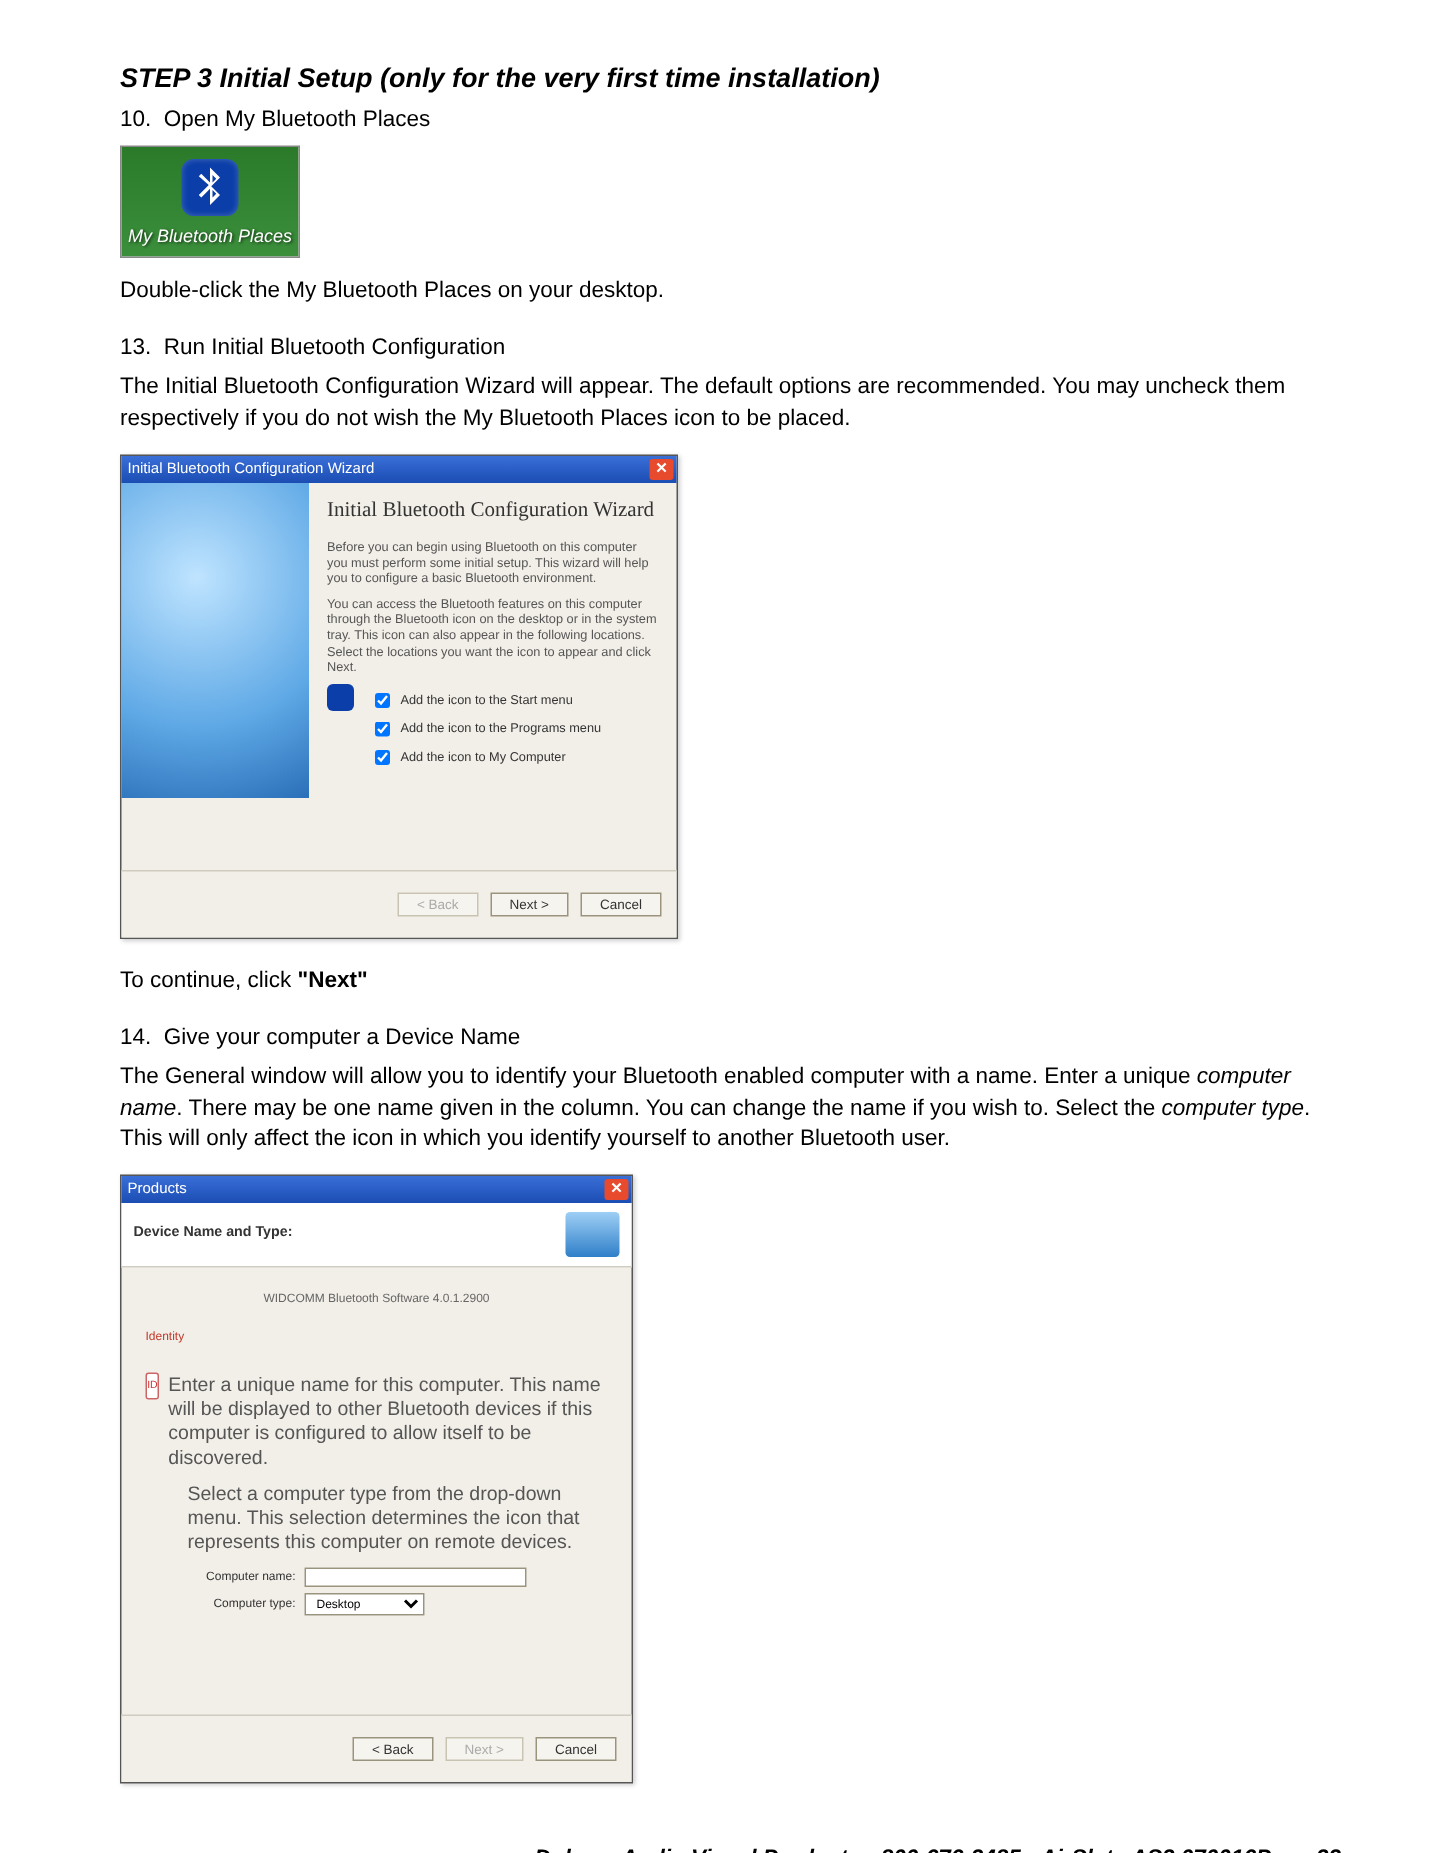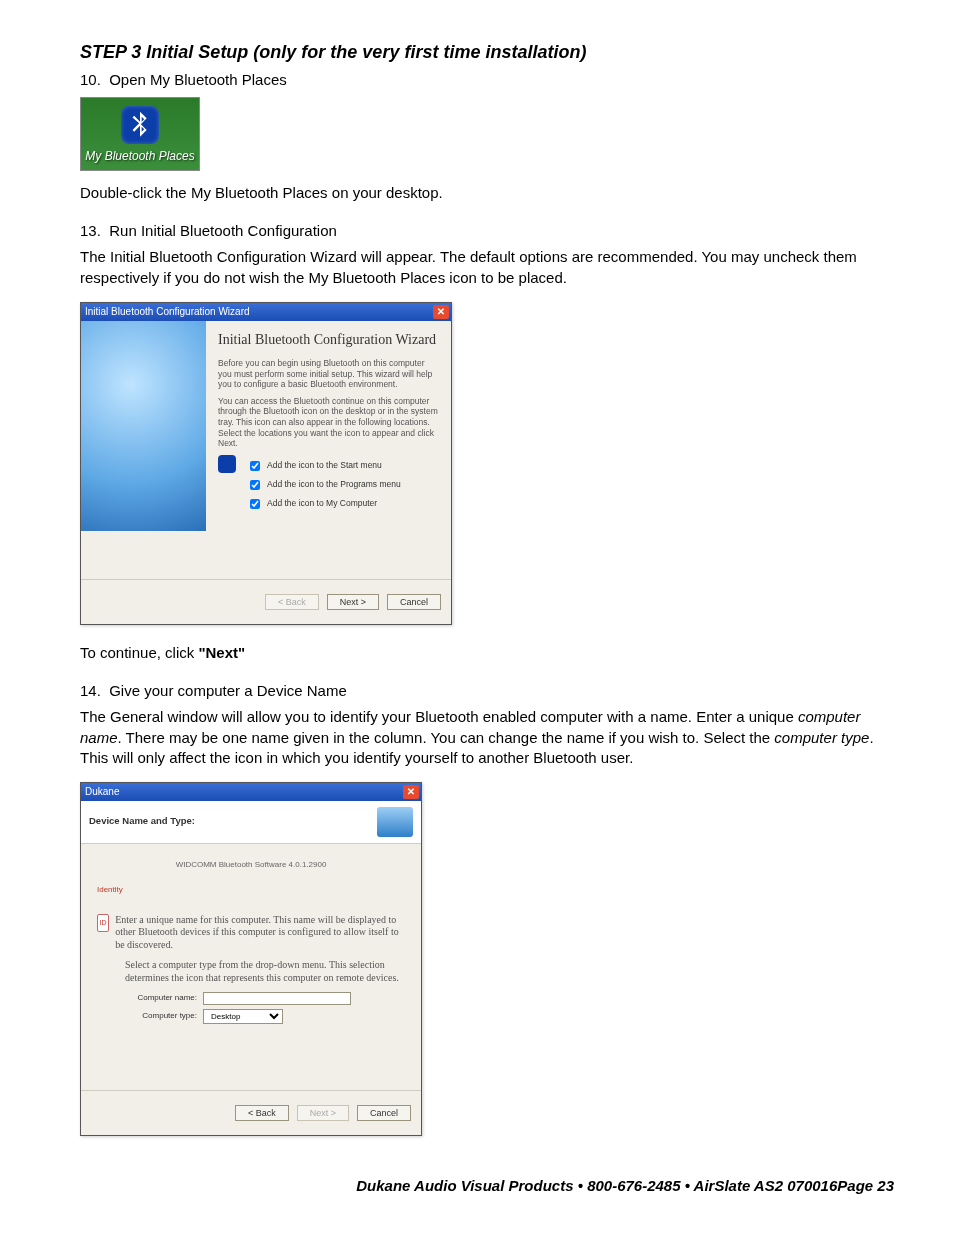--- a/index.html
+++ b/index.html
@@ -123,21 +123,21 @@
   .gen-content { padding: 10px 16px 14px; color:#555; }
   .gen-center { text-align:center; font-size:8px; color:#666; margin: 6px 0 14px;}
   .identity-label { color:#c0392b; font-size:8px; margin-bottom:18px;}
   .identity-row { display:flex; gap:6px; }
   .card-icon {
     width: 22px; height:16px;
     background:#fff; border:1px solid #c66; border-radius:2px;
     display:flex; align-items:center; justify-content:center;
     font-size:7px; color:#c33;
   }
-  .identity-text { font-size:10px; color:#555; line-height:1.25;font-family:Liberation Serif, serif; }
+  .identity-text { font-size:13px; color:#555; line-height:1.25; }
   .form-row { display:flex; align-items:center; gap:6px; margin:4px 0 4px 30px; font-size:8px; color:#333;}
   .form-row label { width: 70px; text-align:right;}
   .form-row input, .form-row select {
     font-size:8px; padding:1px 3px; border:1px solid #9a947f; background:#fff;
   }
   .form-row input { width: 140px; }
   .form-row select { width: 80px; }
 
   .footer {
     display:flex; justify-content:flex-end;
@@ -178,21 +178,21 @@
     <div class="titlebar-left">
       <span>Initial Bluetooth Configuration Wizard</span>
     </div>
     <div class="close-btn">✕</div>
   </div>
   <div class="wiz-body">
     <div class="wiz-side"></div>
     <div class="wiz-main">
       <div class="wiz-title">Initial Bluetooth Configuration Wizard</div>
       <div class="wiz-p">Before you can begin using Bluetooth on this computer you must perform some initial setup. This wizard will help you to configure a basic Bluetooth environment.</div>
-      <div class="wiz-p">You can access the Bluetooth continue on this computer through the Bluetooth icon on the desktop or in the system tray. This icon can also appear in the following locations. Select the locations you want the icon to appear and click Next.</div>
+      <div class="wiz-p">You can access the Bluetooth features on this computer through the Bluetooth icon on the desktop or in the system tray. This icon can also appear in the following locations. Select the locations you want the icon to appear and click Next.</div>
       <div class="icon-checks">
         <span class="wiz-icon-inline"></span>
         <div style="flex:1">
           <div class="check-row" style="margin-left:0">
             <input type="checkbox" checked="" style="">
             <span>Add the icon to the Start menu</span>
           </div>
           <div class="check-row" style="margin-left:0">
             <input type="checkbox" checked="" style="">
             <span>Add the icon to the Programs menu</span>
@@ -220,21 +220,21 @@
   <span>14.</span>&nbsp;
   <span>Give your computer a Device Name</span>
 </div>
 <div class="body-text para indent">
   <span>The General window will allow you to identify your Bluetooth enabled computer with a name.  Enter a unique </span><em class="term">computer name</em><span>. There may be one name given in the column. You can change the name if you wish to.  Select the </span><em class="term">computer type</em><span>.  This will only affect the icon in which you identify yourself to another Bluetooth user.</span>
 </div>
 
 <div class="dialog" style="width:340px">
   <div class="titlebar">
     <div class="titlebar-left">
-      <span>Dukane</span>
+      <span>Products</span>
     </div>
     <div class="close-btn">✕</div>
   </div>
   <div class="gen-header">
     <div class="gen-header-text">
       <b>Device Name and Type:</b>
     </div>
     <div class="monitor-icon"></div>
   </div>
   <div class="gen-content">

